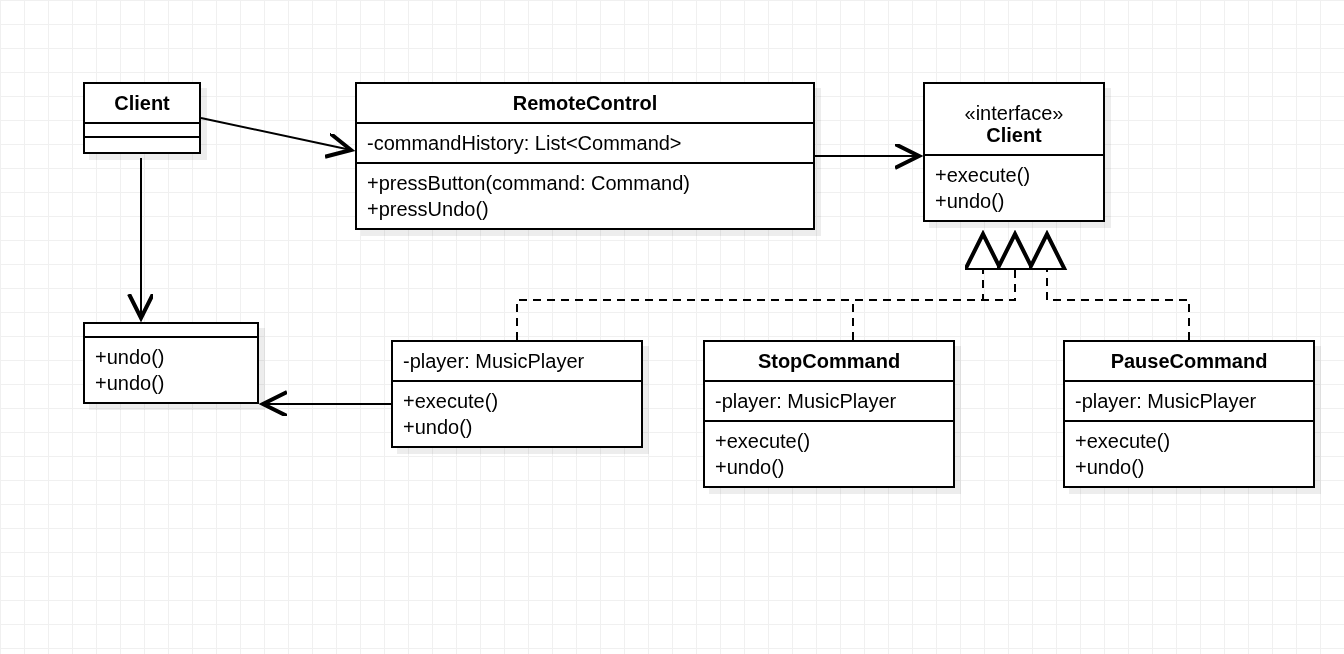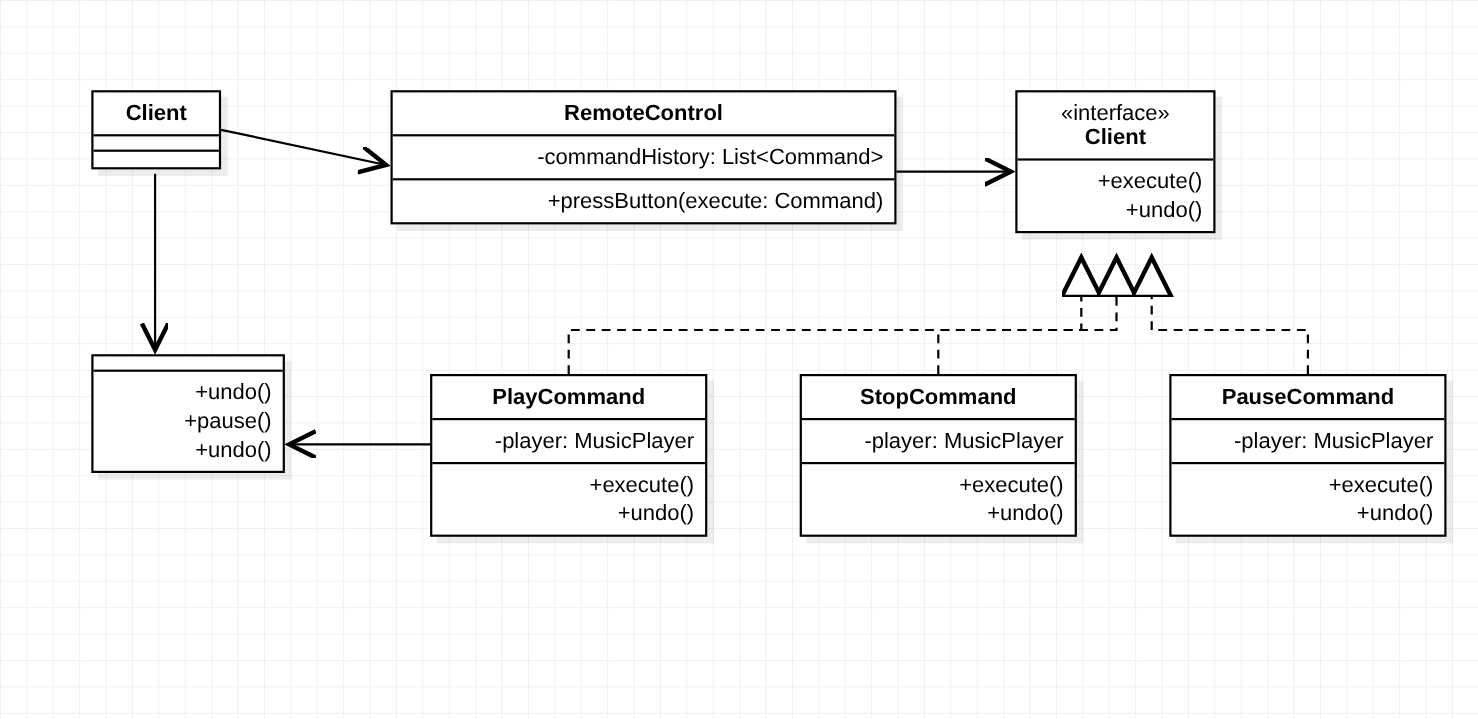--- a/index.html
+++ b/index.html
@@ -56,21 +56,20 @@
   .uml .stereo {
     text-align: center;
     font-weight: normal;
     padding-top: 4px;
     margin-bottom: -4px;
   }
   .uml .section {
     border-bottom: 2px solid #000;
     padding: 6px 10px;
     min-height: 14px;
-    text-align: right;
   }
   .uml .section:last-child {
     border-bottom: none;
   }
   .uml .section.empty {
     padding: 0;
     height: 10px;
   }
   .row { white-space: nowrap; }
 </style>
@@ -89,66 +88,65 @@
   </div>
 
   <div class="node-wrap" style="left:322px; top:82px; width:460px;border-radius:24px;">
     <div class="shadow"></div>
     <div class="uml">
       <div class="title">RemoteControl</div>
       <div class="section">
         <div class="row">-commandHistory: List&lt;Command&gt;</div>
       </div>
       <div class="section">
-        <div class="row">+pressButton(execute: Command)</div>
+        <div class="row">+pressButton(command: Command)</div>
+        <div class="row">+pressUndo()</div>
       </div>
     </div>
   </div>
 
   <div class="node-wrap" style="left:890px; top:82px; width:182px;">
     <div class="shadow"></div>
     <div class="uml">
-      <div class="title" style="padding-top:2px;">
+      <div class="title" style="padding-top:12px;">
         <div class="stereo">«interface»</div>
         <div>Client</div>
       </div>
       <div class="section">
         <div class="row">+execute()</div>
         <div class="row">+undo()</div>
       </div>
     </div>
   </div>
 
   <div class="node-wrap" style="left:50px; top:322px; width:176px;">
     <div class="shadow"></div>
     <div class="uml">
       <div class="section empty"></div>
       <div class="section">
         <div class="row">+undo()</div>
-        <div class="row">+pause()</div>
         <div class="row">+undo()</div>
       </div>
     </div>
   </div>
 
   <div class="node-wrap" style="left:358px; top:340px; width:252px;">
     <div class="shadow"></div>
     <div class="uml">
-      <div class="title">PlayCommand</div>
       <div class="section">
         <div class="row">-player: MusicPlayer</div>
       </div>
       <div class="section">
         <div class="row">+execute()</div>
         <div class="row">+undo()</div>
       </div>
     </div>
   </div>
 
-  <div class="node-wrap" style="left:694px; top:340px; width:252px;">
+  <div class="node-wrap" style="left:670px; top:340px; width:252px;">
     <div class="shadow"></div>
     <div class="uml">
       <div class="title">StopCommand</div>
       <div class="section">
         <div class="row">-player: MusicPlayer</div>
       </div>
       <div class="section">
         <div class="row">+execute()</div>
         <div class="row">+undo()</div>
       </div>

